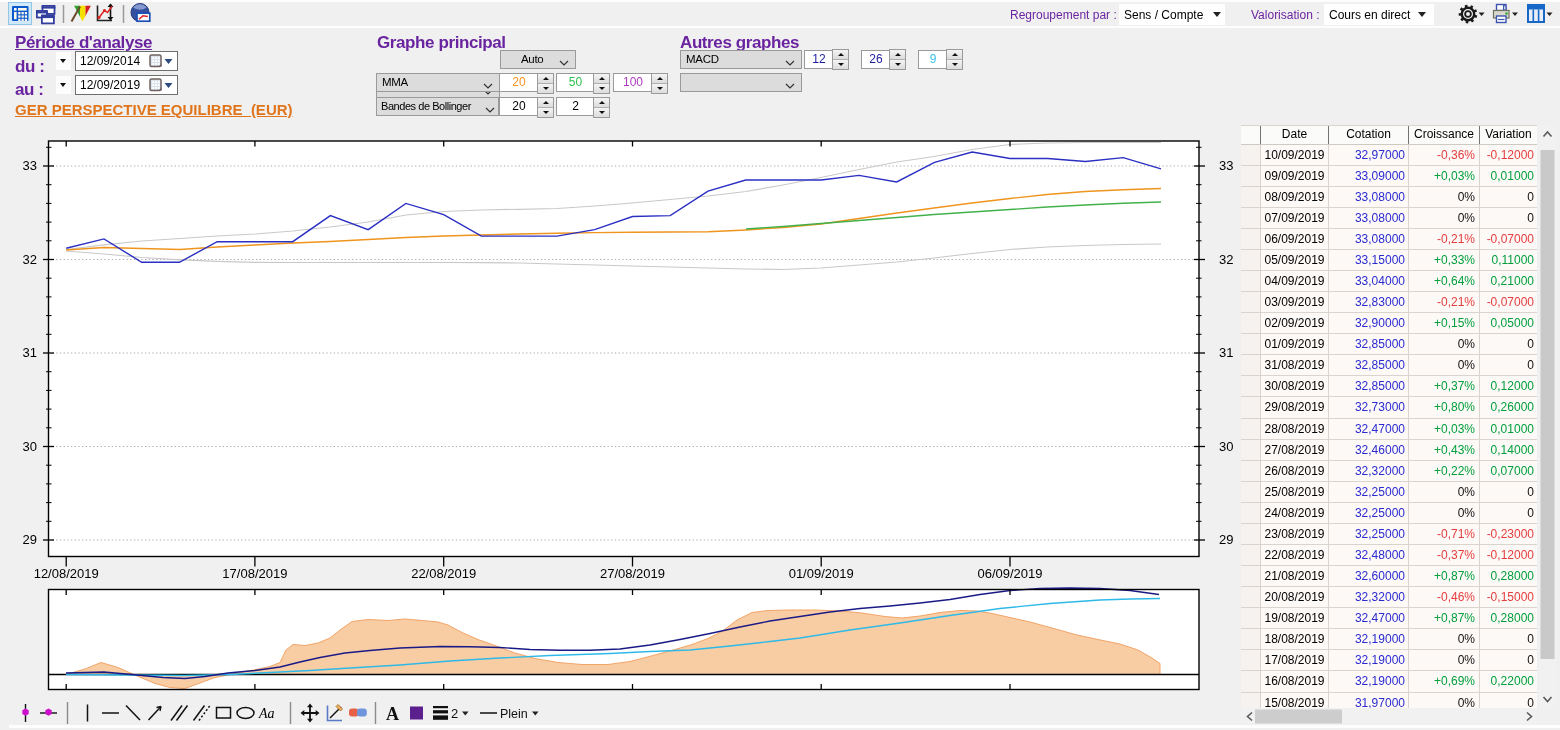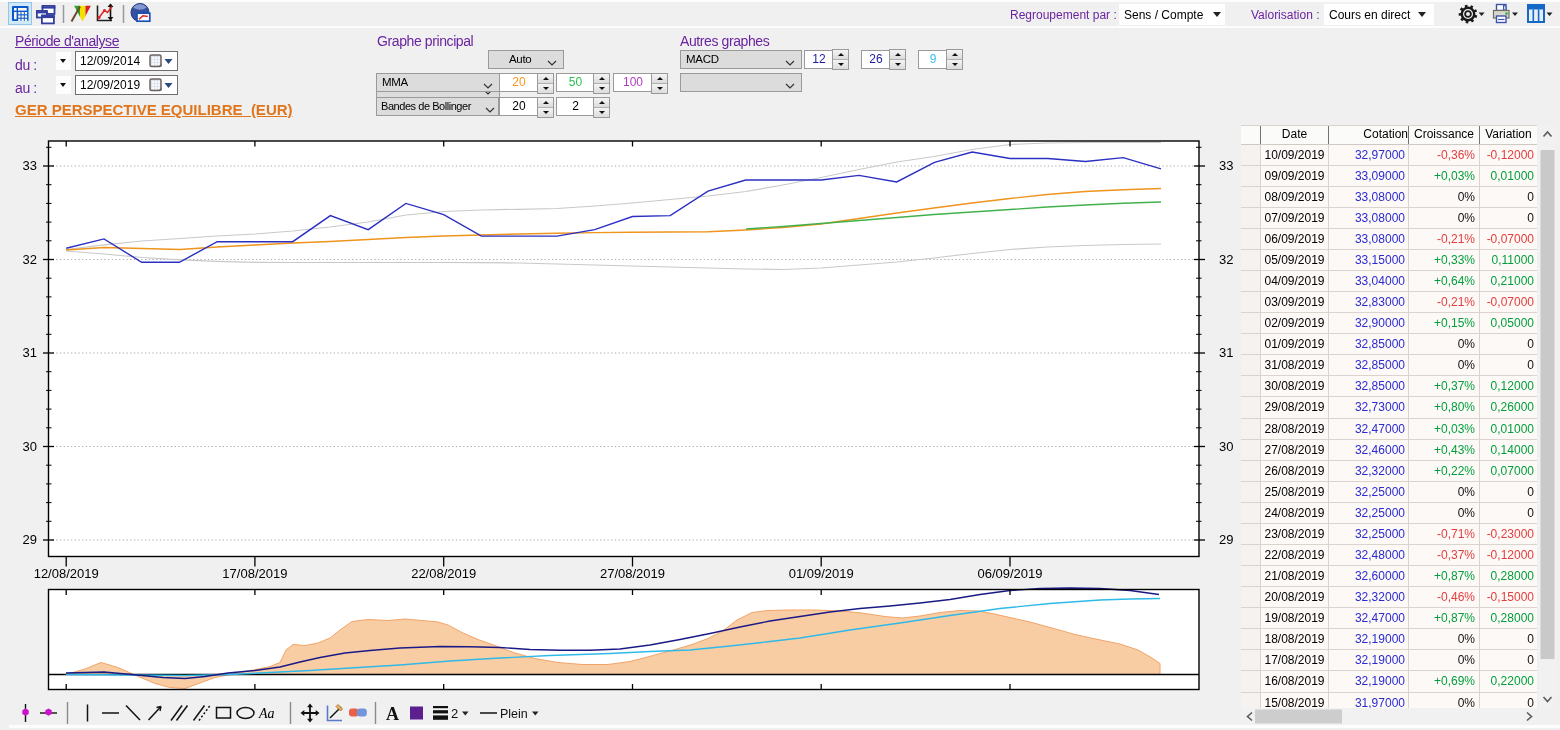--- a/index.html
+++ b/index.html
@@ -1,18 +1,18 @@
 <!DOCTYPE html>
 <html><head><meta charset="utf-8">
 <style>
 html,body{margin:0;padding:0;}
 body{width:1560px;height:730px;background:#f0f0f0;font-family:"Liberation Sans",sans-serif;font-size:11px;color:#000;overflow:hidden;position:relative;}
 .abs{position:absolute;}
 .purple{color:#6a24a0;}
-.slabel{font-size:14px;letter-spacing:-0.4px;}
+.slabel{font-size:17px;letter-spacing:-0.4px;font-weight:bold;}
 .combo{position:absolute;background:#dcdcdc;border:1px solid #9a9a9a;height:17px;line-height:17px;padding-left:5px;box-sizing:content-box;font-size:11.5px;letter-spacing:-0.3px;color:#000;}
 .combo .chev{position:absolute;right:6px;top:4px;}
 .spinbox{position:absolute;background:#fff;border:1px solid #9a9a9a;height:17px;line-height:17px;text-align:center;font-size:12px;}
 .spinbtn{position:absolute;width:15px;height:19px;background:#e3e3e3;border:1px solid #9a9a9a;}
 .spinbtn .u{position:absolute;left:0;top:0;width:15px;height:9px;border-bottom:1px solid #b0b0b0;background:linear-gradient(#f4f4f4,#dcdcdc);}
 .spinbtn .d{position:absolute;left:0;top:10px;width:15px;height:9px;background:linear-gradient(#f4f4f4,#dcdcdc);}
 .tri-u{position:absolute;left:4.5px;top:3px;width:0;height:0;border-left:3px solid transparent;border-right:3px solid transparent;border-bottom:3.5px solid #111;}
 .tri-d{position:absolute;left:4.5px;top:3px;width:0;height:0;border-left:3px solid transparent;border-right:3px solid transparent;border-top:3.5px solid #111;}
 
 #grid{position:absolute;left:1241px;top:125px;width:296px;height:582.5px;overflow:hidden;}
@@ -167,21 +167,21 @@
 </g>
 <path d="M9.5 13.5 l3 -3 v3 Z" fill="#6f625e"></path>
 <path d="M15.5 6 h8 l-4 5 Z" fill="#2c4a80"></path>
 </svg></div>
 <div class="abs" style="left:15px;top:101px;font-size:15px;font-weight:bold;color:#e0751c;text-decoration:underline;">GER PERSPECTIVE EQUILIBRE&nbsp; (EUR)</div>
 
 <div class="abs purple slabel" style="left:377px;top:33px;">Graphe principal</div>
 <div class="combo" style="left:376px;top:49.5px;width:117px;margin-top:29px;">Courbe<span class="chev"><svg width="10" height="7">
         <path d="M1 1 L5 5 L9 1" fill="none" stroke="#333" stroke-width="1.2"></path>
       </svg></span></div>
-<div class="combo" style="left:488px;top:49.5px;width:54px;padding-left:20px;">Auto<span class="chev"><svg width="10" height="7">
+<div class="combo" style="left:500px;top:49.5px;width:54px;padding-left:20px;">Auto<span class="chev"><svg width="10" height="7">
         <path d="M1 1 L5 5 L9 1" fill="none" stroke="#333" stroke-width="1.2"></path>
       </svg></span></div>
 <div class="combo" style="left:376px;top:73px;width:117px;">MMA<span class="chev"><svg width="10" height="7">
         <path d="M1 1 L5 5 L9 1" fill="none" stroke="#333" stroke-width="1.2"></path>
       </svg></span></div>
 <div class="combo" style="left:376px;top:97px;width:117px;padding-left:4px;font-size:11px;letter-spacing:-0.45px;">Bandes de Bollinger<span class="chev" style="right:3px;"><svg width="10" height="7">
         <path d="M1 1 L5 5 L9 1" fill="none" stroke="#333" stroke-width="1.2"></path>
       </svg></span></div>
 
 <div class="spinbox" style="left:499px;top:73px;width:38px;color:#ff921e;">20</div>
@@ -430,21 +430,21 @@
 <path d="M462 711.5 h6.5 l-3.25 4 Z" fill="#222"></path>
 <line x1="480" y1="713" x2="497" y2="713" stroke="#111" stroke-width="1.5"></line>
 <text x="500" y="717.5" font-size="12.5" fill="#111">Plein</text>
 <path d="M532 711.5 h6.5 l-3.25 4 Z" fill="#222"></path>
 </svg></div>
 
 <div id="grid">
     <div class="thead">
       <div class="c0" style="background:#fbfbfa;"></div>
       <div class="c1">Date</div>
-      <div class="c2" style="text-align:right;color:#000;padding-right:0;">Cotation</div>
+      <div class="c2" style="text-align:center;color:#000;padding-right:0;">Cotation</div>
       <div class="c3" style="text-align:center;padding-right:0;">Croissance</div>
       <div class="c4" style="text-align:center;padding-right:0;">Variation</div>
     </div>
     <div class="trow">
       <div class="c0"></div>
       <div class="c1">10/09/2019</div>
       <div class="c2">32,97000</div>
       <div class="c3 neg">-0,36%</div>
       <div class="c4 neg">-0,12000</div>
     </div>

